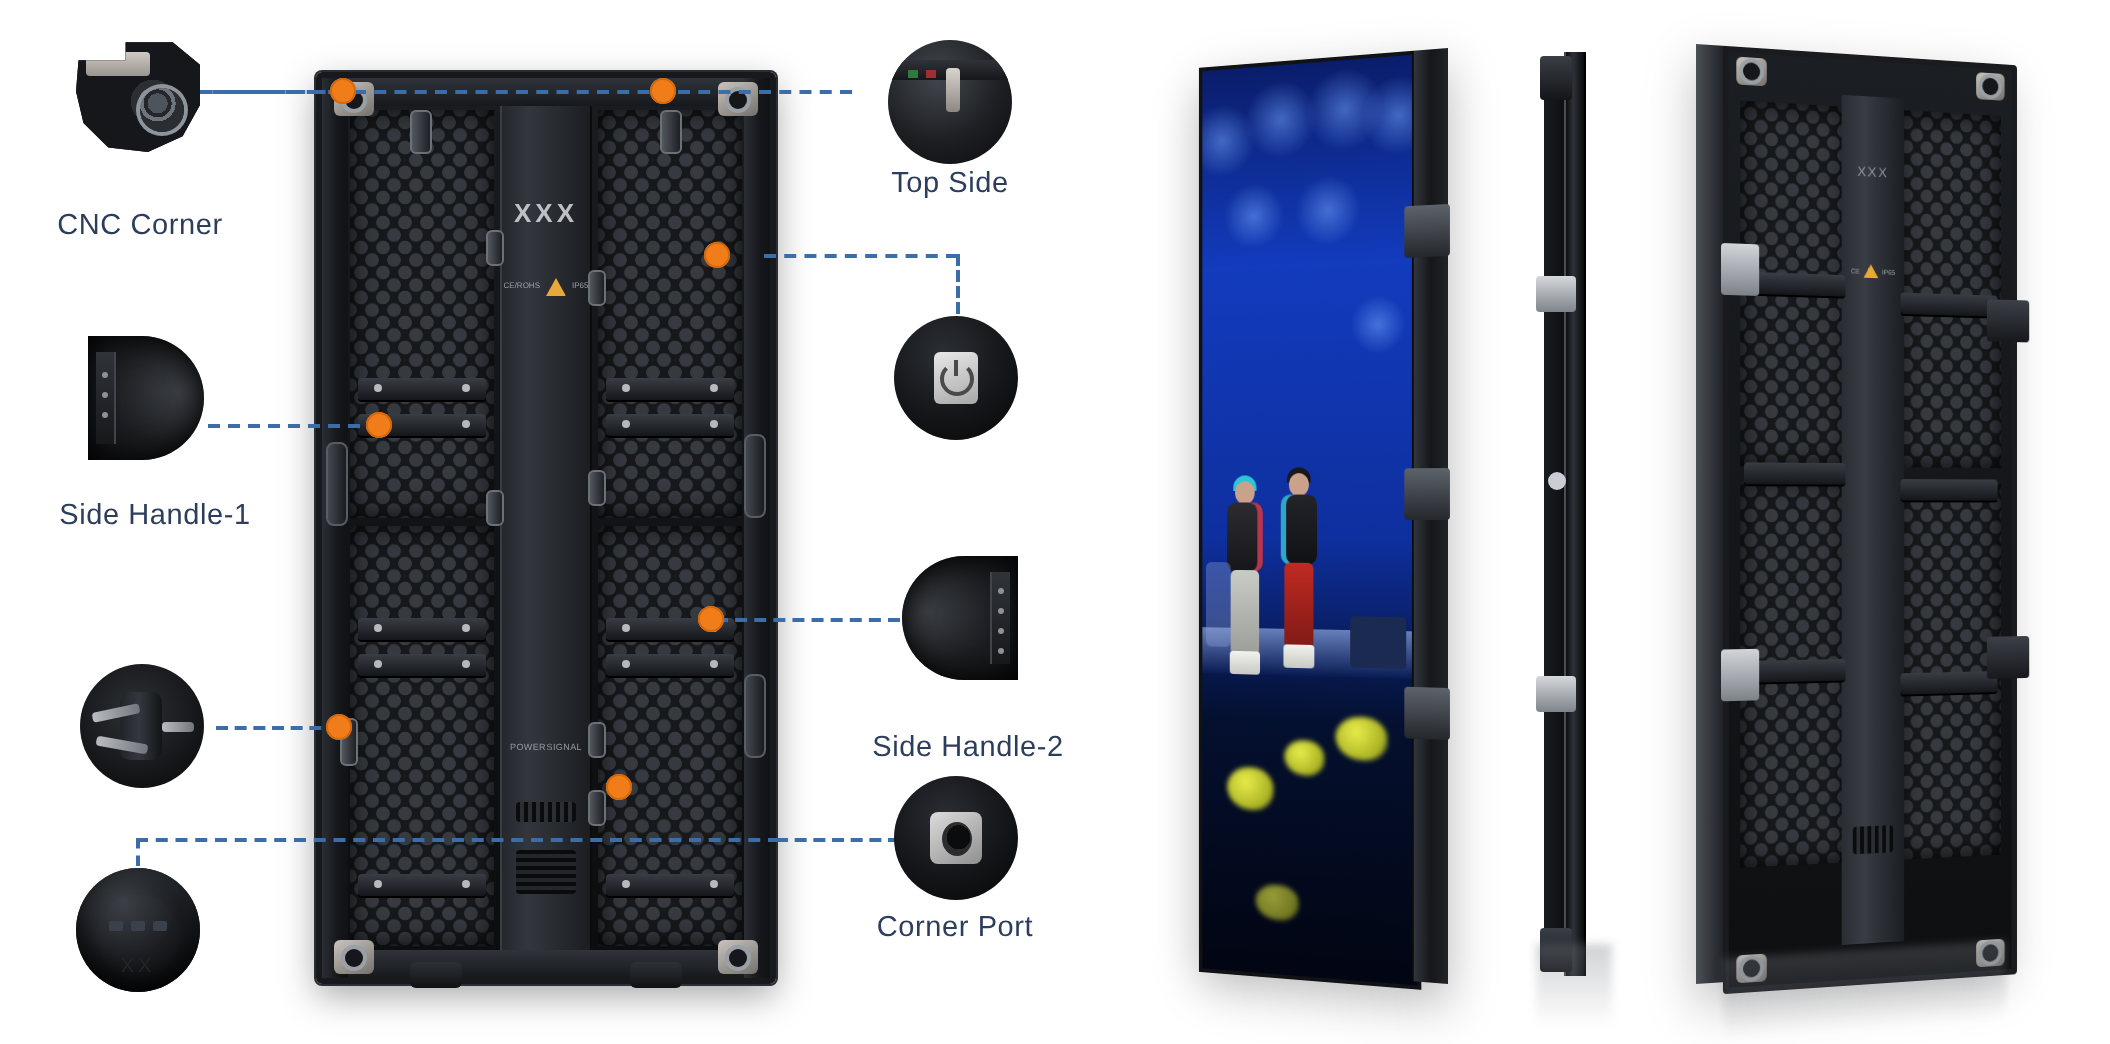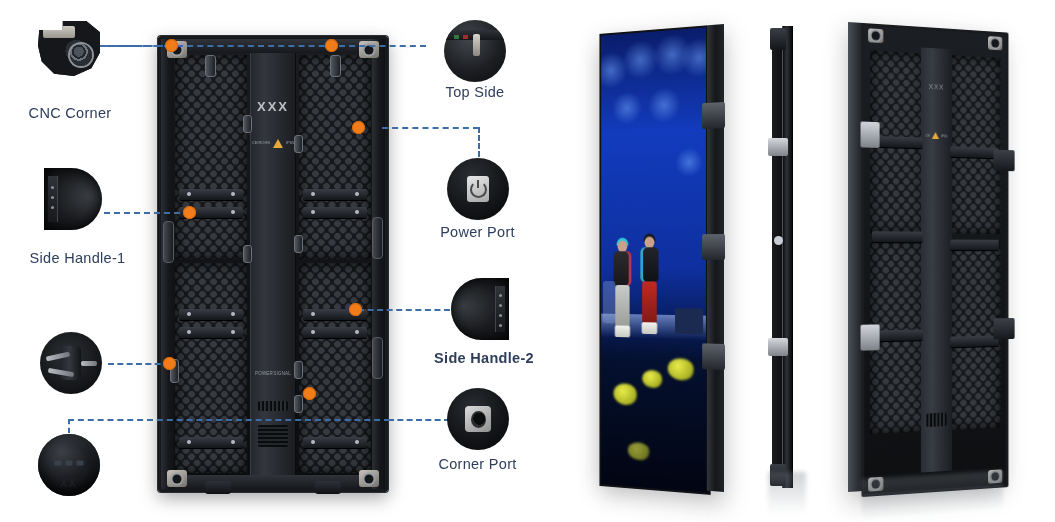--- a/index.html
+++ b/index.html
@@ -477,30 +477,29 @@
     <div class="red"></div>
     <div class="pin"></div>
   </div>
   <div class="label abs" style="left:405px;top:84px;width:140px;">Top Side</div>
 
   <div class="thumb portpuck" style="left:447px;top:158px;">
     <div class="plate">
       <div class="pwr-glyph"></div>
     </div>
   </div>
-  <div class="label abs" style="left:405px;top:224px;width:145px;">Power Port</div>
 
   <div class="thumb dshape dshape-mirror" style="left:451px;top:278px;">
     <div class="ridge"></div>
     <div class="pip" style="top:16px;"></div>
     <div class="pip" style="top:26px;"></div>
     <div class="pip" style="top:36px;"></div>
     <div class="pip" style="top:46px;"></div>
   </div>
-  <div class="label abs" style="left:400px;top:350px;width:168px;font-weight:bold;">Side Handle-2</div>
+  <div class="label abs" style="left:400px;top:366px;width:168px;">Side Handle-2</div>
 
   <div class="thumb sigpuck" style="left:447px;top:388px;">
     <div class="sock">
       <div class="hole"></div>
     </div>
   </div>
   <div class="label abs" style="left:405px;top:456px;width:145px;">Corner Port</div>
 
   <div id="front">
     <div class="screen">

